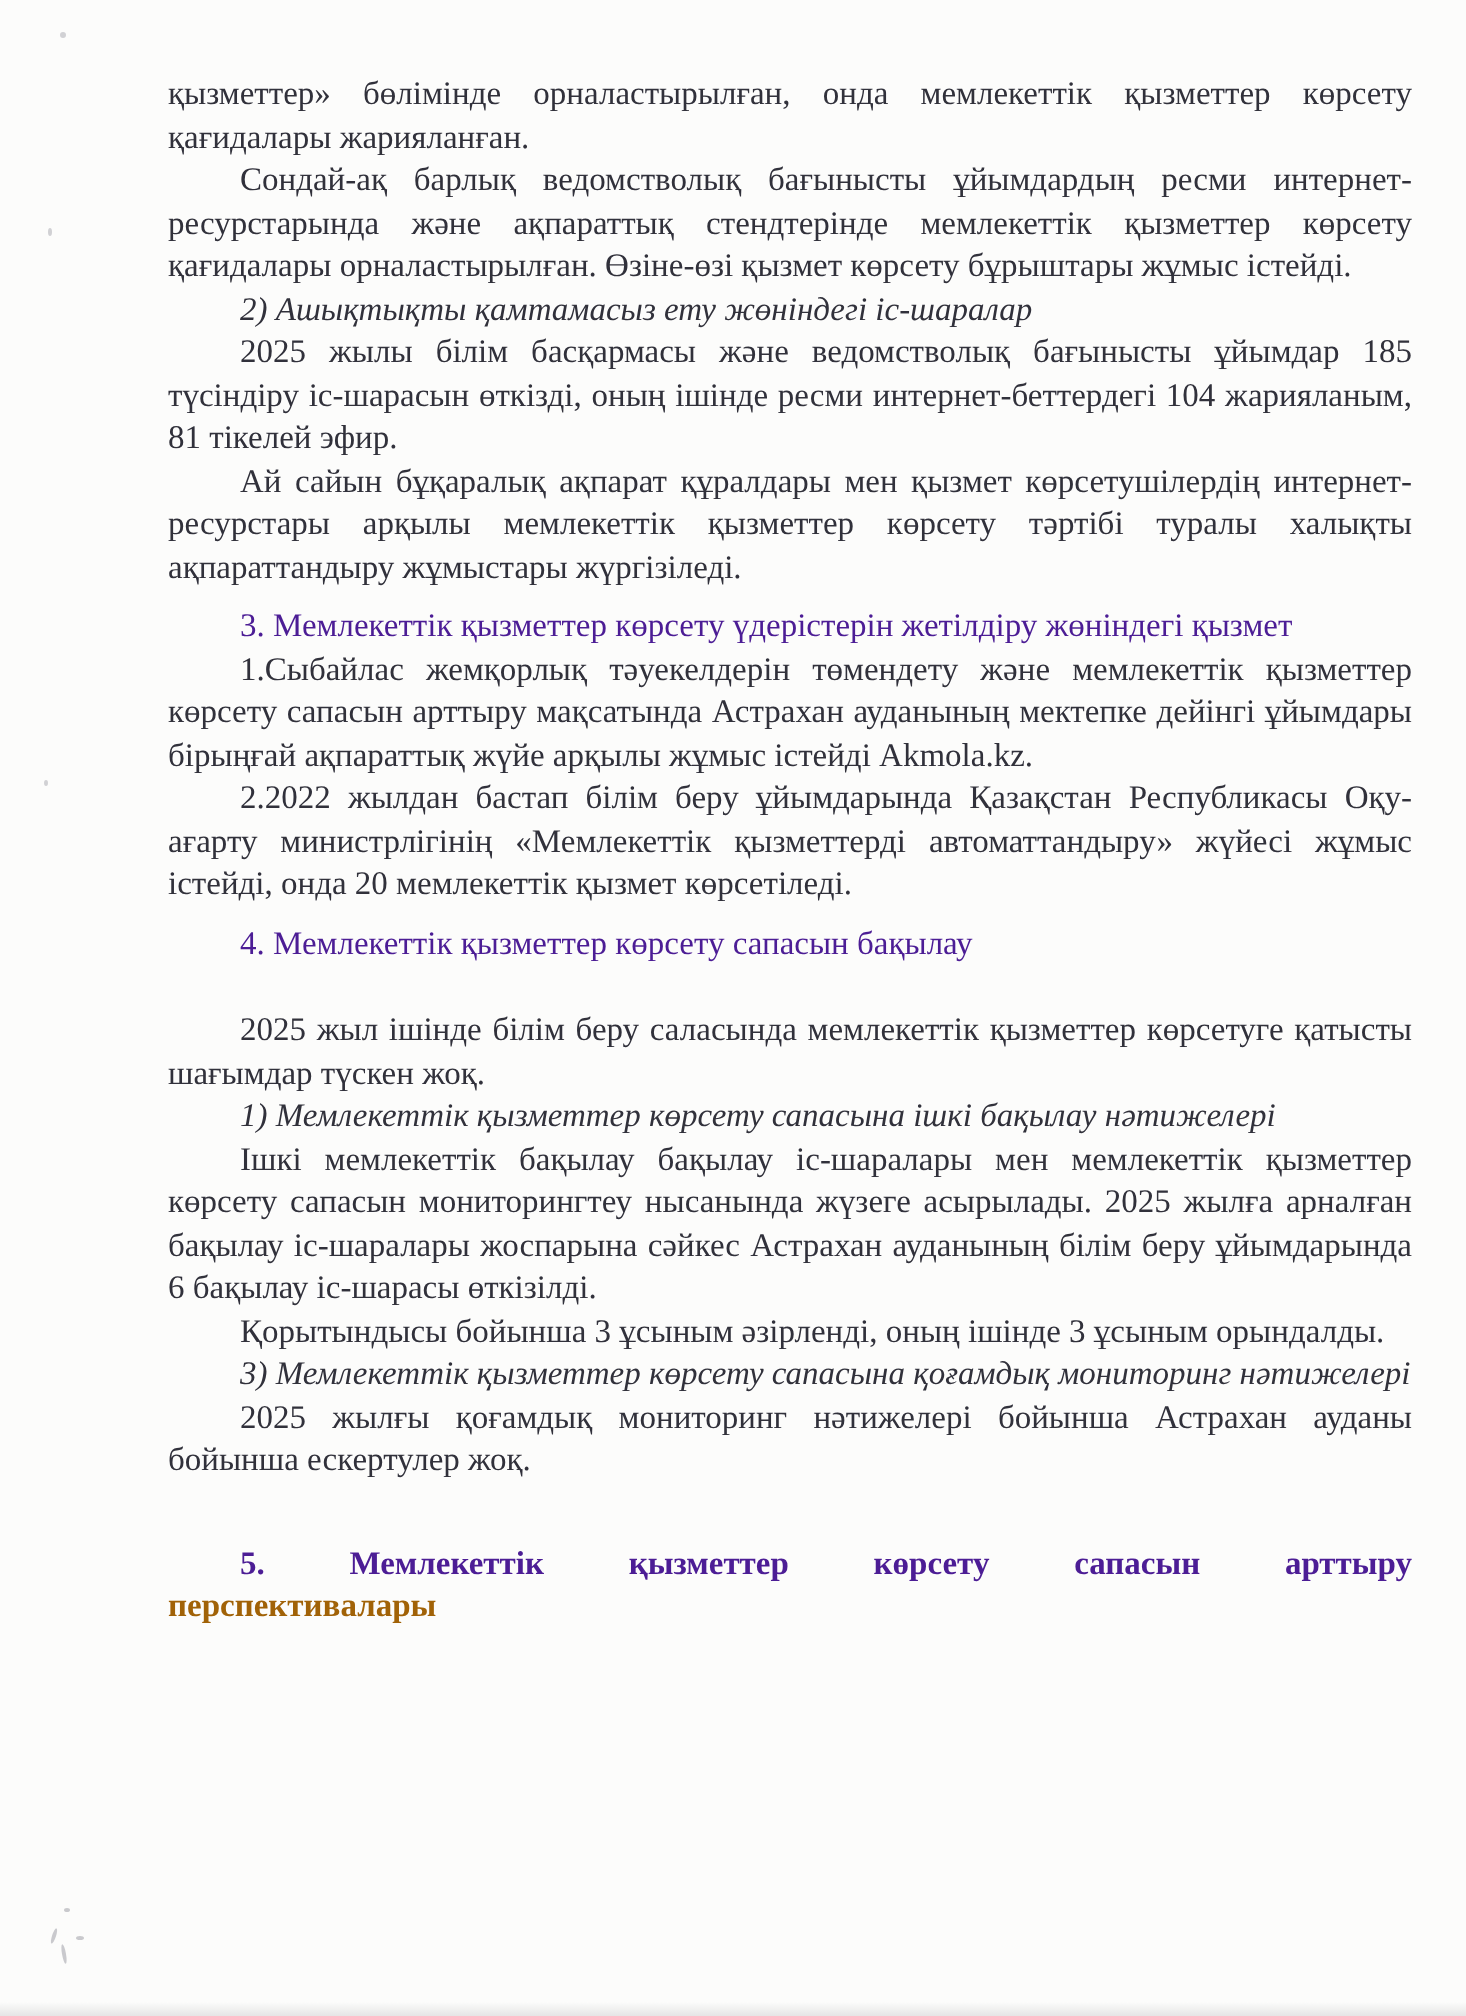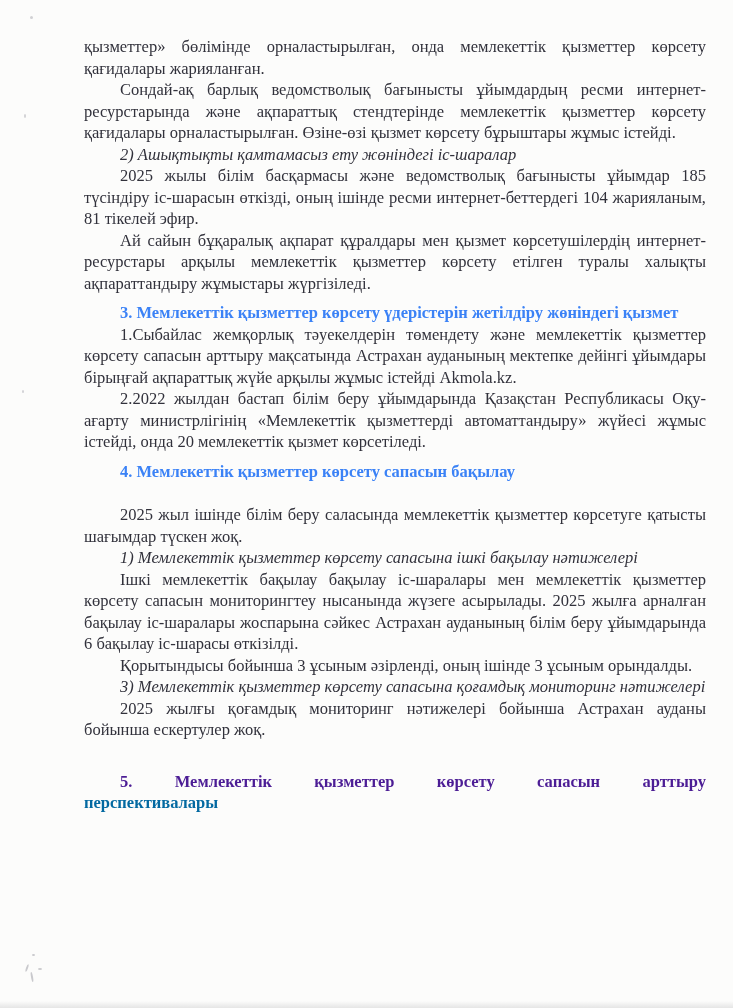--- a/index.html
+++ b/index.html
@@ -29,35 +29,35 @@
     left: 0; right: 0; bottom: 0;
     height: 7px;
     background: linear-gradient(to bottom, rgba(0,0,0,0), rgba(110,110,115,0.16));
     pointer-events: none;
   }
   .content p {
     margin: 0;
     text-align: justify;
   }
   .indent { text-indent: 36px; }
-  .heading { font-weight: bold; color: #3b82f6; }
+  .heading { font-weight: normal; color: #4c1d95; }
   .subitalic { font-style: italic; }
   .sp-s { height: 8px; }
   .sp-m { height: 22px; }
   .sp-l { height: 30px; }
   .h5line1 {
     font-weight: bold;
     color: #4c1d95;
     text-indent: 36px;
     text-align: justify;
     text-align-last: justify;
   }
   .h5line2 {
     font-weight: bold;
-    color: #0369a1;
+    color: #a16207;
     text-align: left;
   }
   
   .smudge {
     position: absolute;
     left: 22px;
     top: 952px;
     width: 26px;
     height: 36px;
     pointer-events: none;
@@ -86,21 +86,21 @@
 </style>
 </head>
 <body>
 
 <div class="page">
   <div class="content">
       <p class="">қызметтер» бөлімінде орналастырылған, онда мемлекеттік қызметтер көрсету қағидалары жарияланған.</p>
       <p class="indent">Сондай-ақ барлық ведомстволық бағынысты ұйымдардың ресми интернет-ресурстарында және ақпараттық стендтерінде мемлекеттік қызметтер көрсету қағидалары орналастырылған. Өзіне-өзі қызмет көрсету бұрыштары жұмыс істейді.</p>
       <p class="subitalic indent">2) Ашықтықты қамтамасыз ету жөніндегі іс-шаралар</p>
       <p class="indent">2025 жылы білім басқармасы және ведомстволық бағынысты ұйымдар 185 түсіндіру іс-шарасын өткізді, оның ішінде ресми интернет-беттердегі 104 жарияланым, 81 тікелей эфир.</p>
-      <p class="indent">Ай сайын бұқаралық ақпарат құралдары мен қызмет көрсетушілердің интернет-ресурстары арқылы мемлекеттік қызметтер көрсету етілген туралы халықты ақпараттандыру жұмыстары жүргізіледі.</p>
+      <p class="indent">Ай сайын бұқаралық ақпарат құралдары мен қызмет көрсетушілердің интернет-ресурстары арқылы мемлекеттік қызметтер көрсету тәртібі туралы халықты ақпараттандыру жұмыстары жүргізіледі.</p>
       <div class="sp-s"></div>
       <p class="heading indent">3. Мемлекеттік қызметтер көрсету үдерістерін жетілдіру жөніндегі қызмет</p>
       <p class="indent">1.Сыбайлас жемқорлық тәуекелдерін төмендету және мемлекеттік қызметтер көрсету сапасын арттыру мақсатында Астрахан ауданының мектепке дейінгі ұйымдары бірыңғай ақпараттық жүйе арқылы жұмыс істейді Akmola.kz.</p>
       <p class="indent">2.2022 жылдан бастап білім беру ұйымдарында Қазақстан Республикасы Оқу-ағарту министрлігінің «Мемлекеттік қызметтерді автоматтандыру» жүйесі жұмыс істейді, онда 20 мемлекеттік қызмет көрсетіледі.</p>
       <div class="sp-s"></div>
       <p class="heading indent">4. Мемлекеттік қызметтер көрсету сапасын бақылау</p>
       <div class="sp-m"></div>
       <p class="indent">2025 жыл ішінде білім беру саласында мемлекеттік қызметтер көрсетуге қатысты шағымдар түскен жоқ.</p>
       <p class="subitalic indent">1) Мемлекеттік қызметтер көрсету сапасына ішкі бақылау нәтижелері</p>
       <p class="indent">Ішкі мемлекеттік бақылау бақылау іс-шаралары мен мемлекеттік қызметтер көрсету сапасын мониторингтеу нысанында жүзеге асырылады. 2025 жылға арналған бақылау іс-шаралары жоспарына сәйкес Астрахан ауданының білім беру ұйымдарында 6 бақылау іс-шарасы өткізілді.</p>

